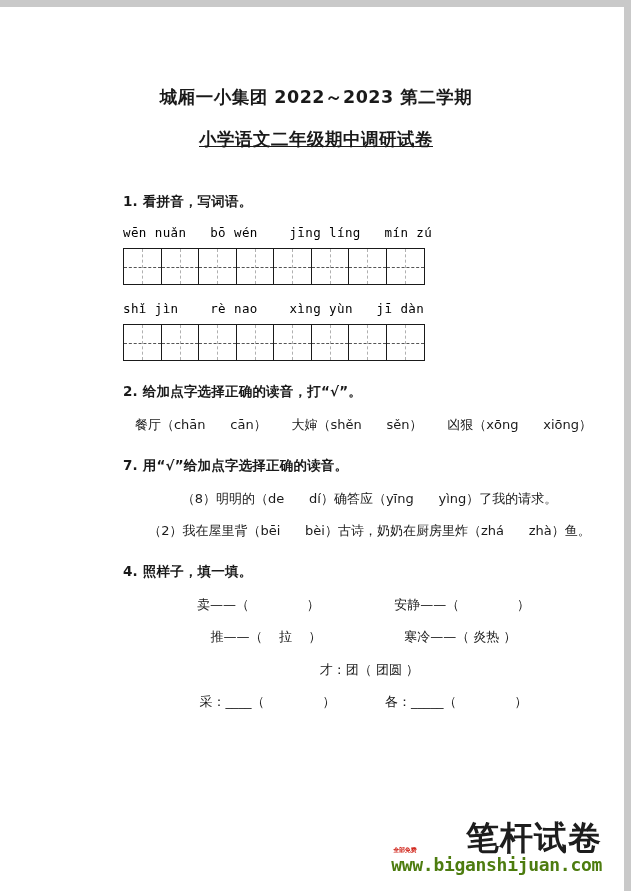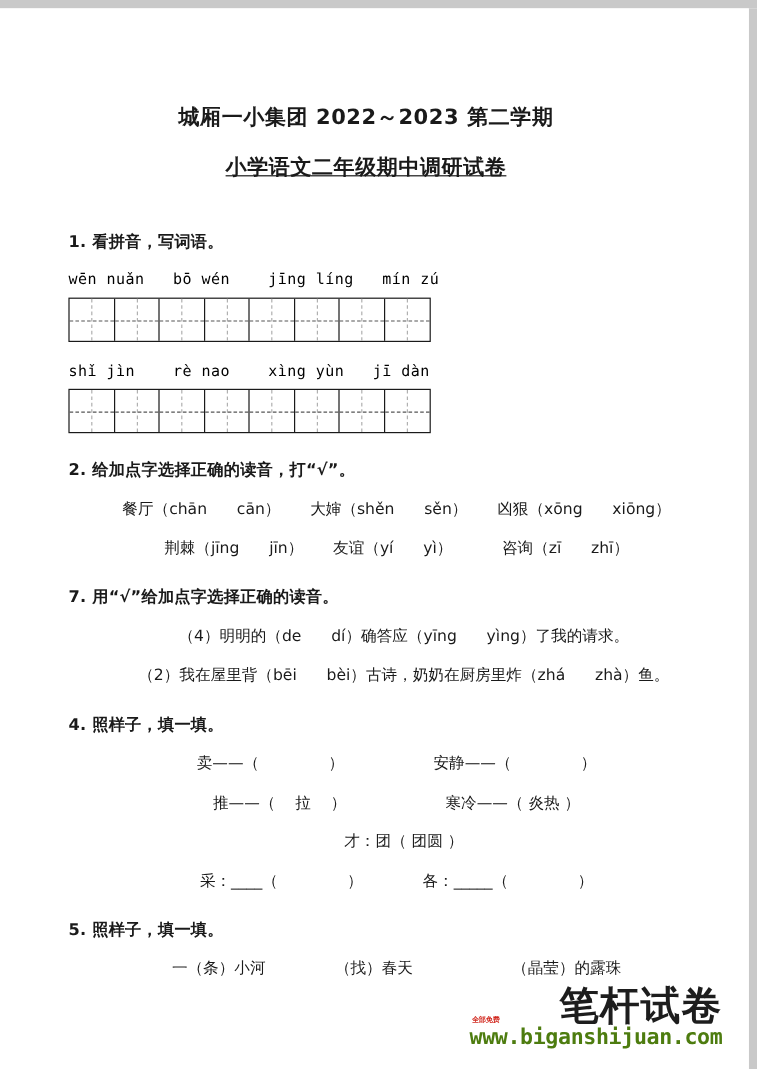--- a/index.html
+++ b/index.html
@@ -28,38 +28,40 @@
     width: 7px; height: 884px;
     background: #c9c9c9;
   }
   .page {
     position: absolute;
     top: 7px; left: 0;
     width: 624px;
     height: 884px;
     background: #ffffff;
     box-sizing: border-box;
+    padding-left: 22px;
   }
 
   
   .doc-title {
     text-align: center;
     font-size: 17.5px;
     font-weight: bold;
     letter-spacing: 0.5px;
     font-family: "DejaVu Sans", "Liberation Sans", sans-serif;
   }
   .title-1 { margin: 78px 0 0 0; padding-right: 14px; }
   .title-2 { margin: 18px 0 0 0; padding-right: 14px; text-decoration: underline; }
 
   
   .content {
     margin-top: 42px;
     padding-left: 57px;
     padding-right: 20px;
+    margin-left: 44px;
   }
   .q-head {
     font-size: 13.5px;
     font-weight: bold;
     margin-top: 0;
     margin-bottom: 14px;
     letter-spacing: 0.2px;
   }
   .block { margin-bottom: 22px; }
 
@@ -200,41 +202,36 @@
           <div class="char-cell"></div>
           <div class="char-cell"></div>
           <div class="char-cell"></div>
         </div>
       </div>
     </div>
 
     <div class="block">
       <div class="q-head">2. 给加点字选择正确的读音，打“√”。</div>
       <div class="line">餐厅（chān      cān）      大婶（shěn      sěn）      凶狠（xōng      xiōng）</div>
-      <div class="line">荆棘（jīng      jīn）      友谊（yí      yì）          咨询（zī      zhī）</div>
     </div>
 
     <div class="block">
       <div class="q-head">7. 用“√”给加点字选择正确的读音。</div>
-      <div class="line indent">（4）明明的（de      dí）确答应（yīng      yìng）了我的请求。</div>
+      <div class="line indent">（8）明明的（de      dí）确答应（yīng      yìng）了我的请求。</div>
       <div class="line indent">（2）我在屋里背（bēi      bèi）古诗，奶奶在厨房里炸（zhá      zhà）鱼。</div>
     </div>
 
     <div class="block">
       <div class="q-head">4. 照样子，填一填。</div>
       <div class="line">卖——（              ）                  安静——（              ）</div>
       <div class="line">推——（    拉    ）                    寒冷——（ 炎热 ）</div>
       <div class="line indent">才：团（ 团圆 ）</div>
       <div class="line">采：____（              ）            各：_____（              ）</div>
     </div>
 
-    <div class="block">
-      <div class="q-head">5. 照样子，填一填。</div>
-      <div class="line">一（条）小河              （找）春天                    （晶莹）的露珠</div>
-    </div>
 
   </div>
 
   <div class="watermark">
     <div class="wm-cn">笔杆试卷</div>
     <div class="wm-row">
       <span class="wm-badge" style="color: rgb(210, 42, 32);">全部免费</span>
       <div class="wm-url">www.biganshijuan.com</div>
     </div>
   </div>

